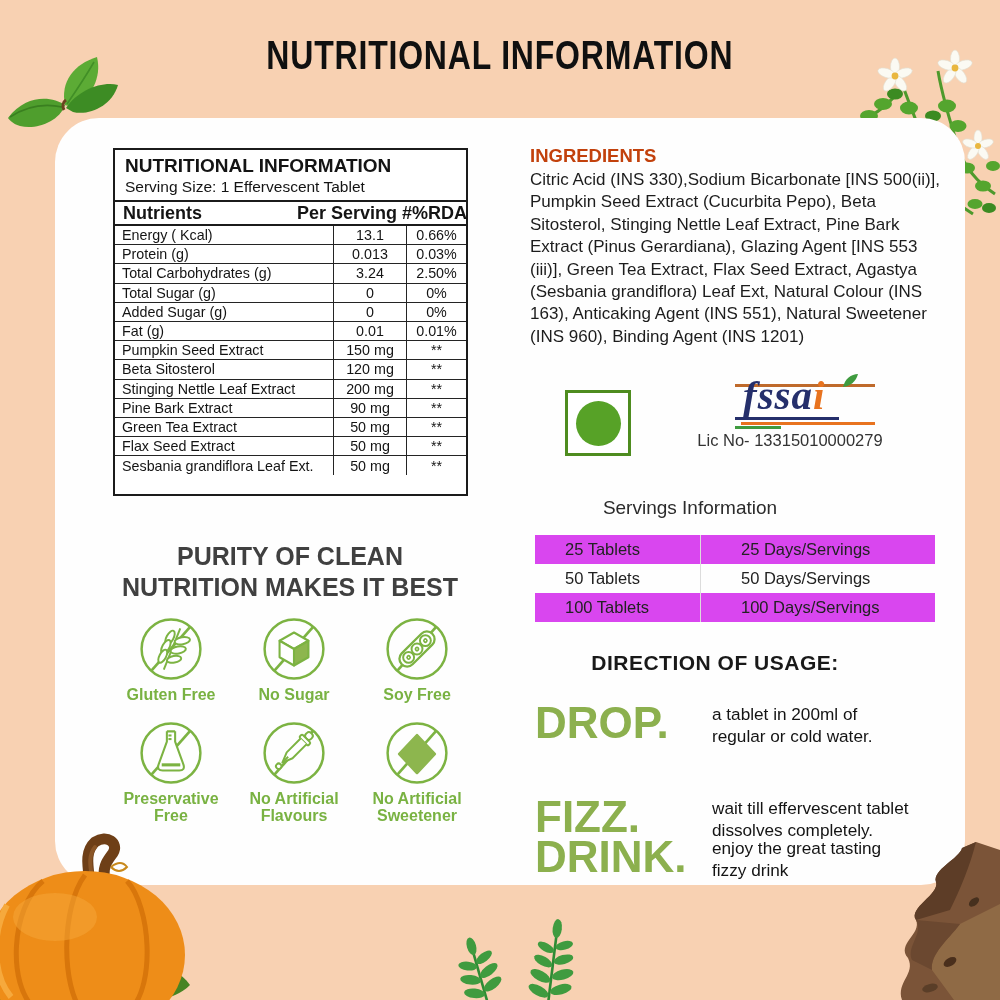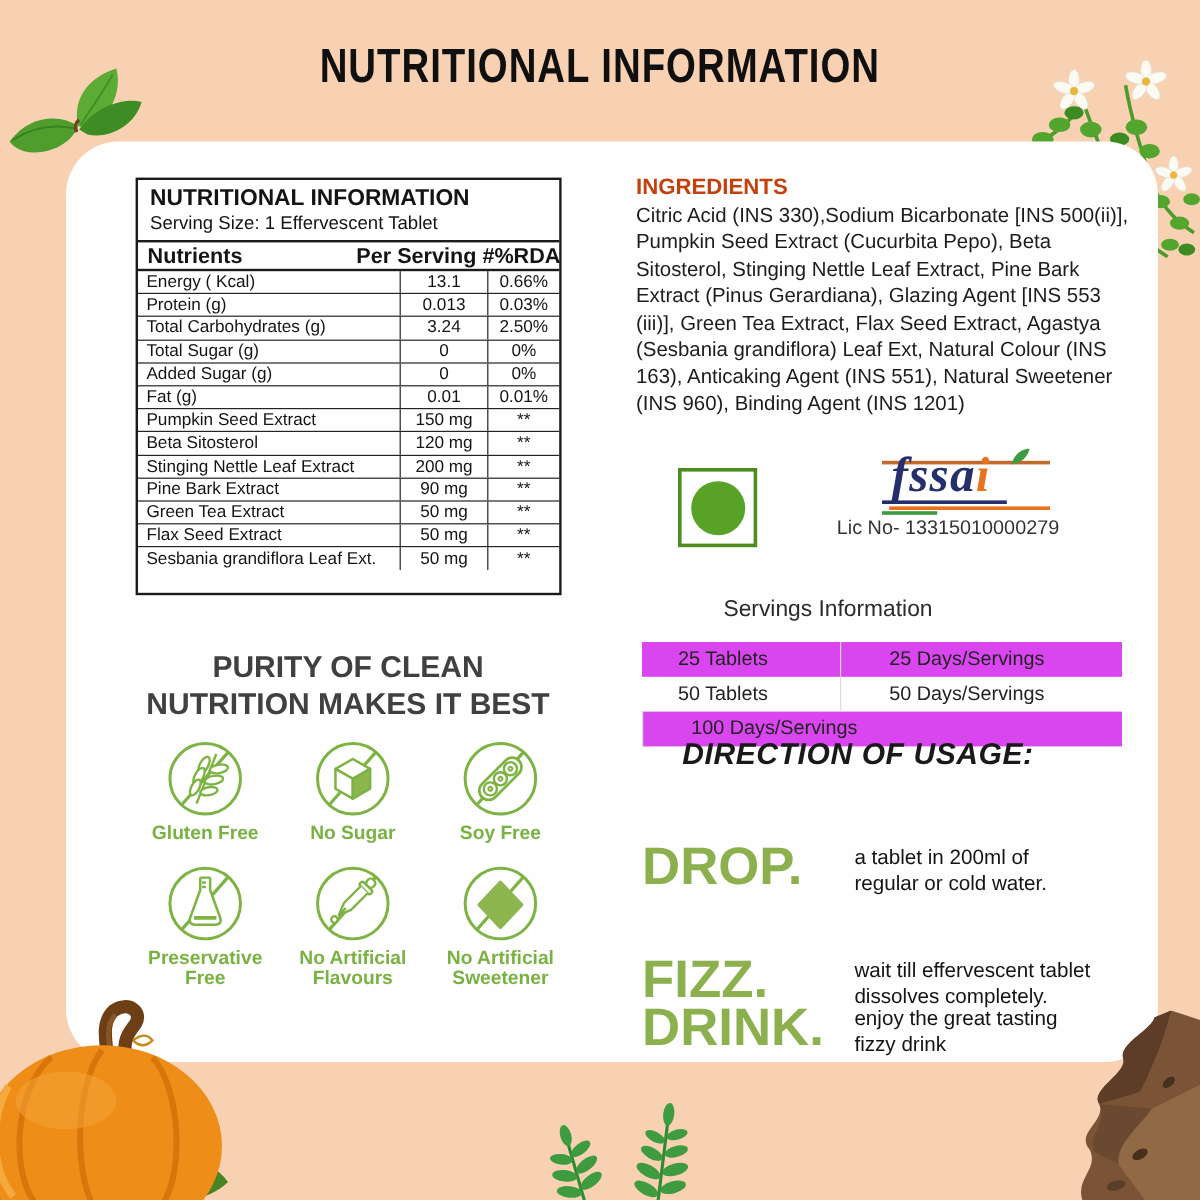--- a/index.html
+++ b/index.html
@@ -67,22 +67,22 @@
   
   .serv-title { position:absolute; left:530px; top:497px; width:320px; text-align:center;
     font-size:19px; color:#2b2b2b; z-index:3; }
   .serv-table { position:absolute; left:535px; top:535px; width:400px; font-size:16.5px; color:#222; z-index:3; }
   .serv-row { display:flex; height:29px; align-items:stretch; }
   .serv-row.alt { background:#d946ef; }
   .serv-cell-l { width:165px; padding-left:30px; display:flex; align-items:center; }
   .serv-cell-r { flex:1; padding-left:40px; border-left:1px solid #dcdcdc; display:flex; align-items:center; }
 
   
-  .dir-title { position:absolute; left:530px; top:615px; width:370px; text-align:center;
-    font-size:25px; font-weight:bold; color:#191919; letter-spacing:.5px; z-index:3;font-style:italic; }
+  .dir-title { position:absolute; left:530px; top:651px; width:370px; text-align:center;
+    font-size:21px; font-weight:bold; color:#191919; letter-spacing:.5px; z-index:3; }
   .step { position:absolute; left:535px; width:405px; display:flex; z-index:3; }
   .step-1 { top:700px; } .step-2 { top:768px;margin-top:26px; } .step-3 { top:834px; }
   .step-verb { width:177px; flex:none; font-size:44px; font-weight:bold; color:#8cb04e; line-height:46px; }
   .step-text { width:222px; font-size:17.2px; line-height:21.5px; color:#141414; padding-top:4px; }
 
   
   .deco { position:absolute; z-index:1; }
   .deco-front { position:absolute; z-index:5; }
 </style>
 </head>
@@ -406,20 +406,21 @@
   <div class="serv-table">
     <div class="serv-row alt">
       <div class="serv-cell-l">25 Tablets</div>
       <div class="serv-cell-r">25 Days/Servings</div>
     </div>
     <div class="serv-row">
       <div class="serv-cell-l">50 Tablets</div>
       <div class="serv-cell-r">50 Days/Servings</div>
     </div>
     <div class="serv-row alt">
+      <div class="serv-cell-l">100 Tablets</div>
       <div class="serv-cell-r">100 Days/Servings</div>
     </div>
   </div>
 
   <div class="dir-title">DIRECTION OF USAGE:</div>
 
   <div class="step step-1">
     <div class="step-verb">DROP.</div>
     <div class="step-text">
       <div>a tablet in 200ml of</div>

